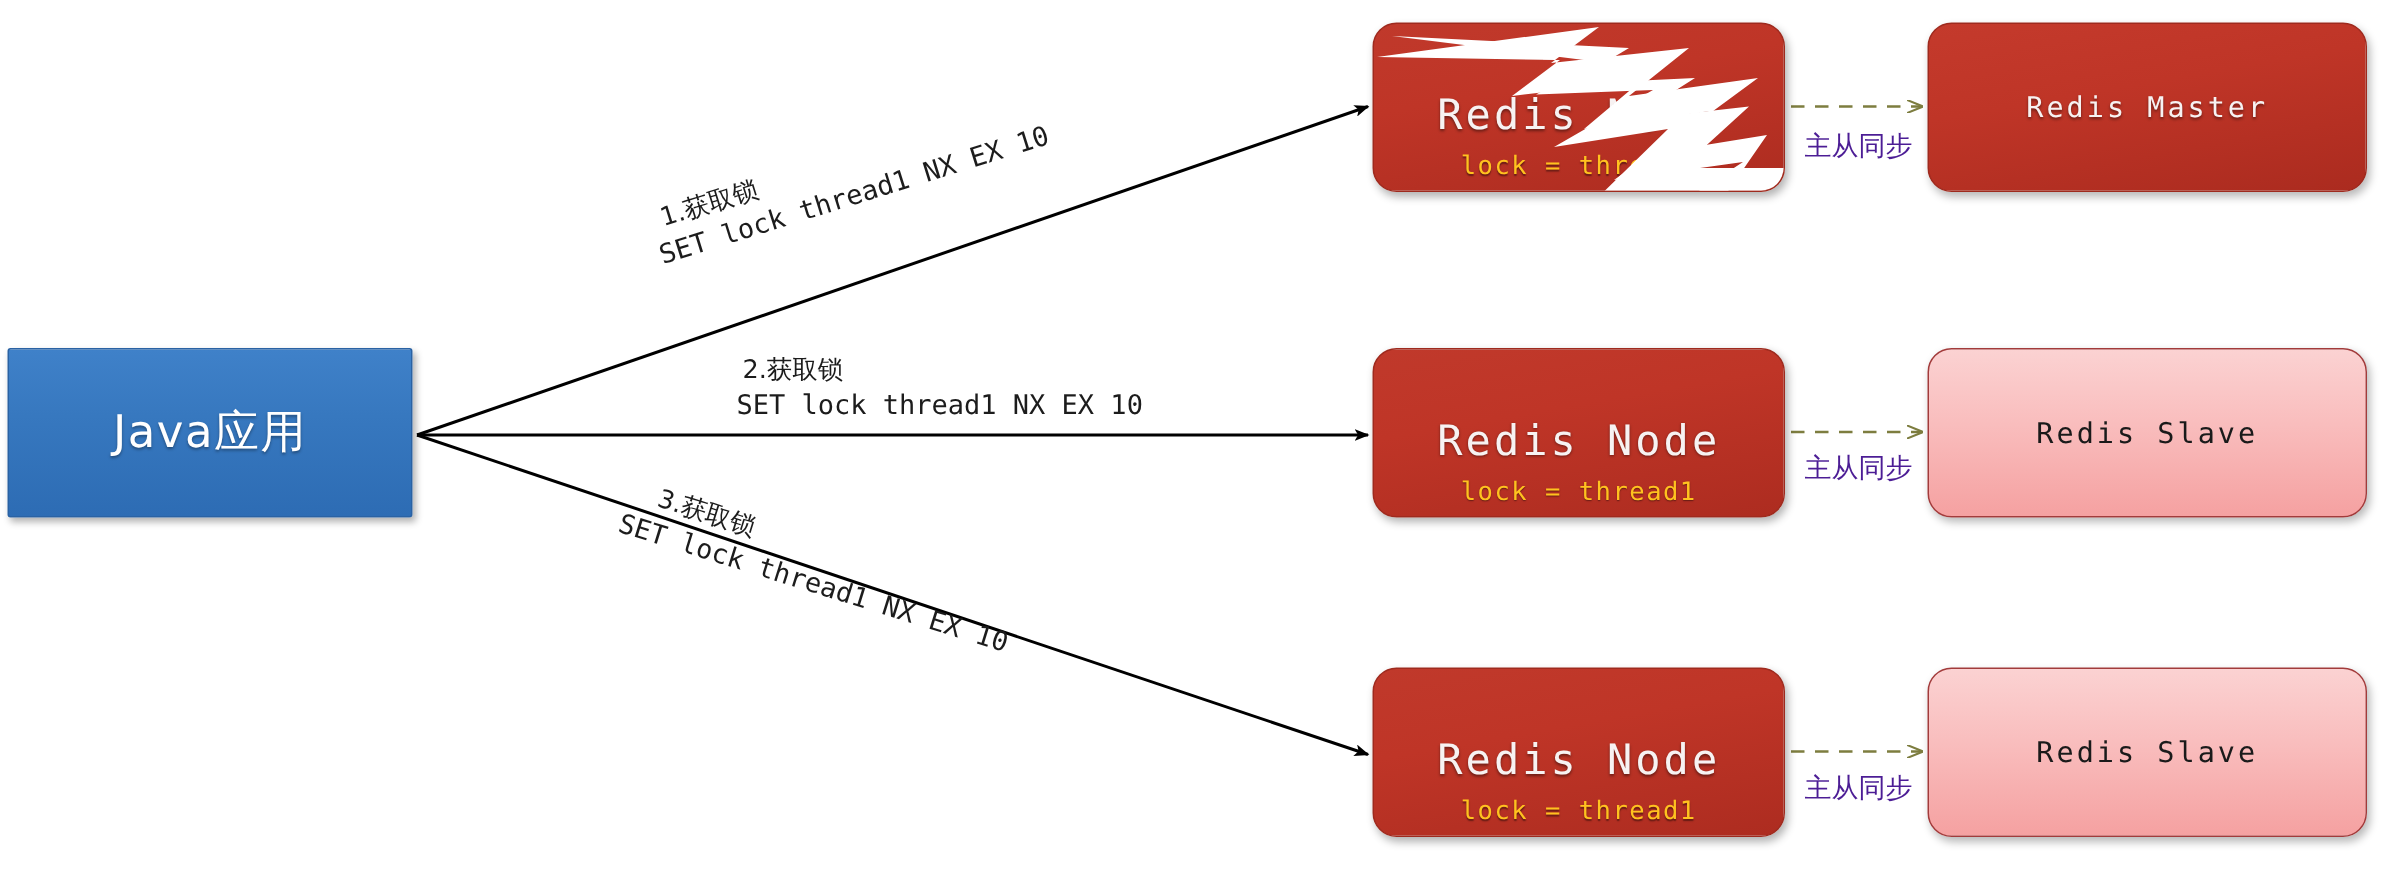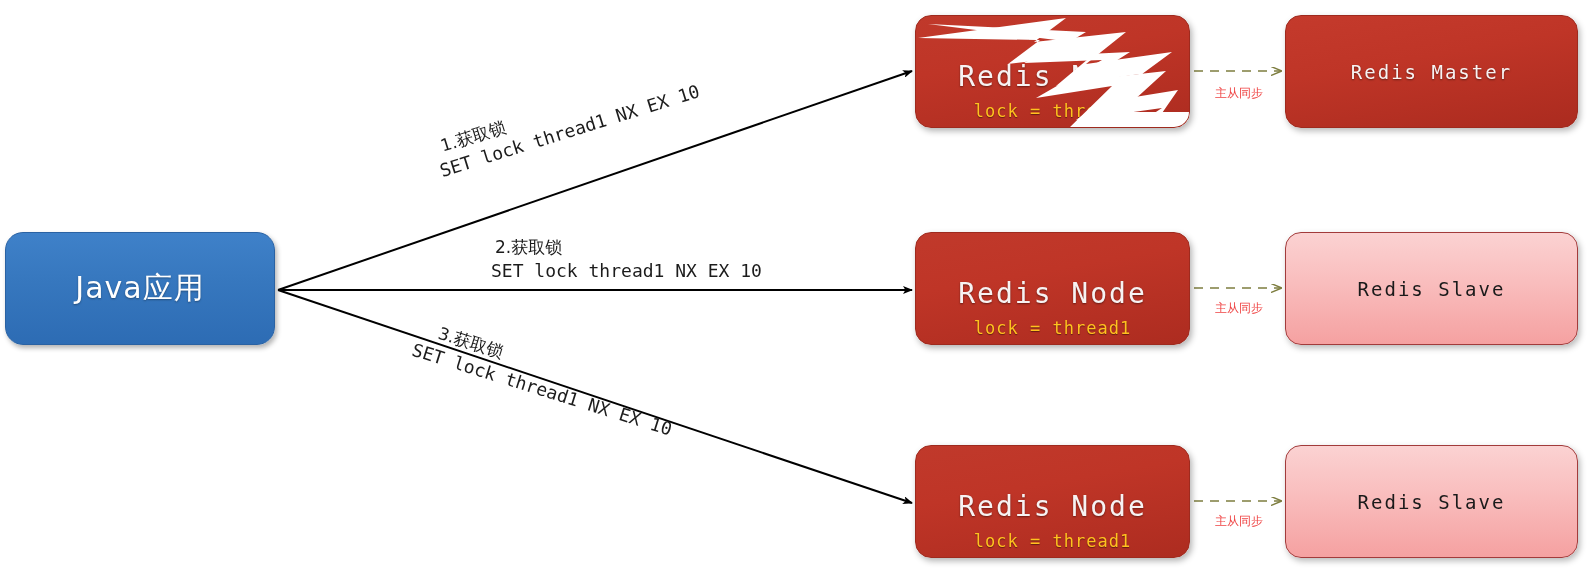--- a/index.html
+++ b/index.html
@@ -10,21 +10,21 @@
     overflow:hidden;
     position:relative;
   }
   #stage{position:absolute;left:0;top:0;width:1591px;height:579px;}
 
   .node{position:absolute;box-sizing:border-box;}
 
   
   .app-box{
     left:5px;top:232px;width:270px;height:113px;
-    border-radius:18px;
+    border-radius:2px;
     background:linear-gradient(180deg,#3f81c9 0%,#3778bf 40%,#2d6cb4 100%);
     border:1px solid #2a62a3;
     box-shadow:2px 3px 5px rgba(0,0,0,.30);
     display:flex;align-items:center;justify-content:center;
   }
   .app-box .label{
     color:#ffffff;
     font-size:30px;
     letter-spacing:1px;
     text-shadow:0 1px 2px rgba(0,0,0,.35);
@@ -91,21 +91,21 @@
   }
   .right-box.slave .label{color:#1a1a1a;}
   #right-box-1{top:15px;}
   #right-box-2{top:232px;}
   #right-box-3{top:445px;}
 
   
   .sync-label{
     position:absolute;left:1192px;width:94px;
     text-align:center;
-    font-size:12px;color:#ef4444;
+    font-size:18px;color:#4c1d95;
     font-family:"DejaVu Sans", sans-serif;
     white-space:nowrap;
   }
   #sync-label-1{top:85px;}
   #sync-label-2{top:300px;}
   #sync-label-3{top:513px;}
 
   
   .arrow-label{
     position:absolute;

